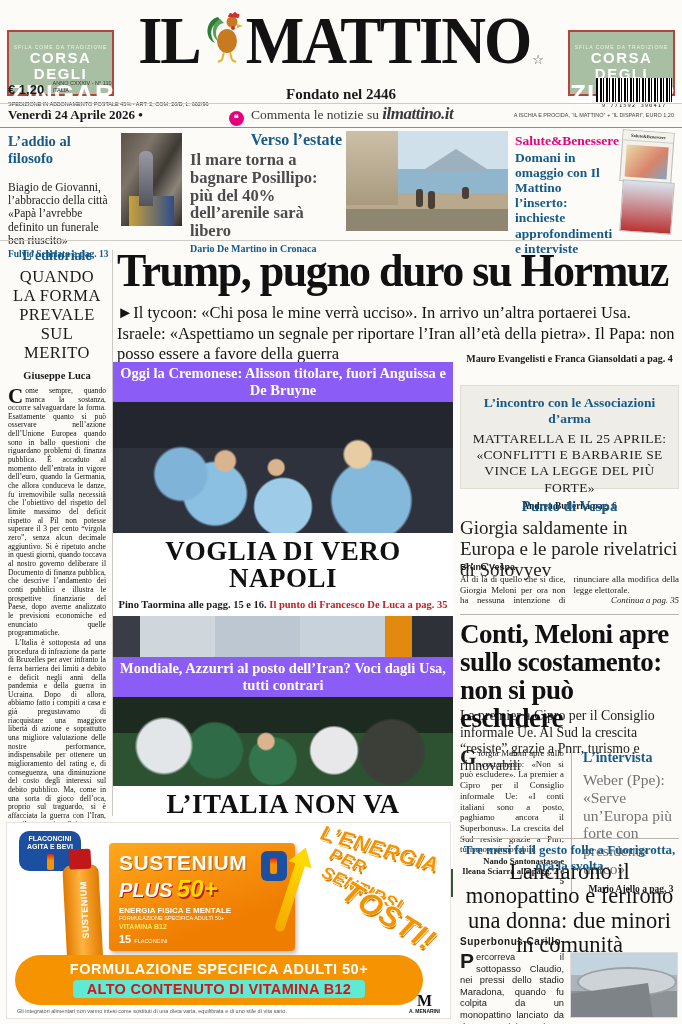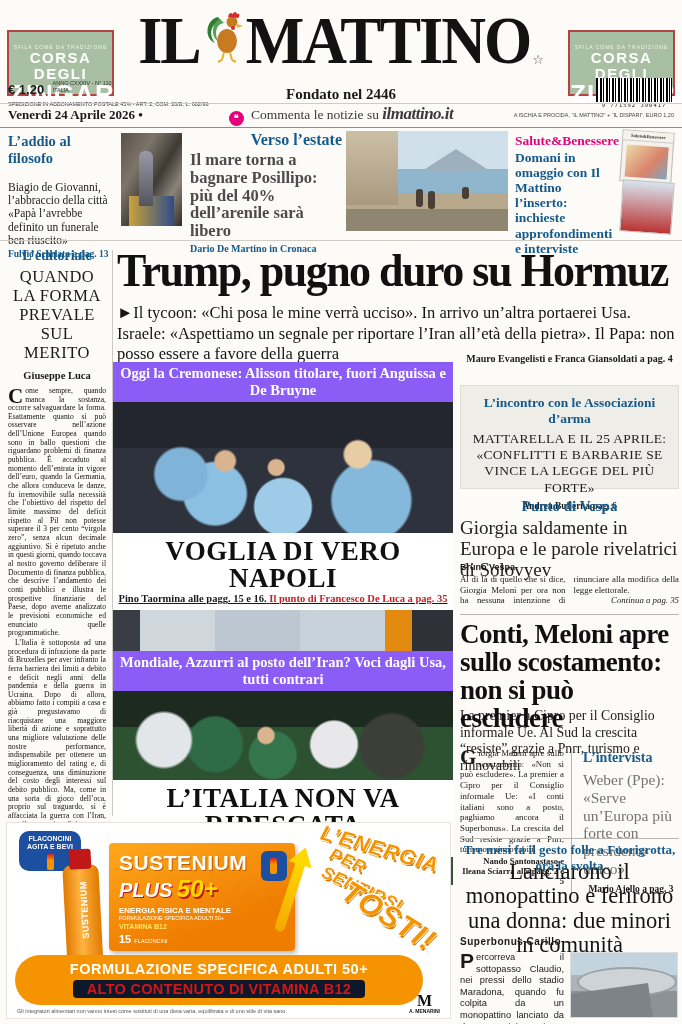--- a/index.html
+++ b/index.html
@@ -89,21 +89,21 @@
     background:radial-gradient(circle at 20% 55%, #7fb4d8 0 9%, transparent 10%),
                radial-gradient(circle at 33% 45%, #d9b48f 0 4%, transparent 5%),
                radial-gradient(circle at 30% 70%, #8cc0e2 0 12%, transparent 13%),
                radial-gradient(circle at 48% 50%, #d9b48f 0 4%, transparent 5%),
                radial-gradient(circle at 50% 80%, #9dcbe8 0 14%, transparent 15%),
                radial-gradient(circle at 72% 40%, #e8cda4 0 5%, transparent 6%),
                radial-gradient(circle at 76% 75%, #85b9dc 0 14%, transparent 15%),
                linear-gradient(#23262e 0 35%, #2e323c 35% 100%); }
   .capband { background:#fff; text-align:center; padding:5px 2px 6px; }
   .caphead { font-size:27px; font-weight:bold; letter-spacing:0.5px; line-height:1; color:#101010; }
-  .capby { font-size:10.5px; margin-top:1px; font-weight:bold;text-decoration:underline; }
+  .capby { font-size:10.5px; margin-top:7px; font-weight:bold; }
   .capby .red { color:#c42127; }
   .stripN { height:41px; background:linear-gradient(90deg,#3a3d45 0 8%, #cfd6dc 8% 30%, #bcc7d1 30% 55%, #c8d2da 55% 80%, #e2890f 80% 88%, #2f3138 88% 100%); }
   .photoI { height:89px; position:relative; overflow:hidden;
     background:radial-gradient(circle at 15% 55%, #e3e6e9 0 9%, transparent 10%),
                radial-gradient(circle at 30% 60%, #2f6b46 0 11%, transparent 12%),
                radial-gradient(circle at 45% 50%, #d9b48f 0 4%, transparent 5%),
                radial-gradient(circle at 47% 72%, #35754d 0 12%, transparent 13%),
                radial-gradient(circle at 65% 60%, #e8e8ea 0 10%, transparent 11%),
                radial-gradient(circle at 82% 62%, #3b3f38 0 11%, transparent 12%),
                linear-gradient(#1d2a20 0 40%, #2c5232 40% 100%); }
@@ -163,21 +163,21 @@
   .ad .box .mini { position:absolute; right:8px; top:8px; width:26px; height:30px; background:#1c4fa0; border-radius:6px; }
   .ad .box .mini::after { content:""; position:absolute; left:9px; top:7px; width:7px; height:16px; background:linear-gradient(#d22,#f59300 40%); border-radius:2px; }
   .ad .arrow { position:absolute; left:278px; top:36px; width:10px; height:74px; background:linear-gradient(#ffd800,#f5a800); transform:rotate(18deg); border-radius:5px; }
   .ad .arrow::before { content:""; position:absolute; left:-7px; top:-14px; border-left:12px solid transparent; border-right:12px solid transparent; border-bottom:18px solid #ffd800; }
   .ad .slogan { position:absolute; color:#f59300; font-weight:bold; font-style:italic; letter-spacing:1px; text-shadow:-1px -1px 0 #fff,1px -1px 0 #fff,-1px 1px 0 #fff,1.5px 1.5px 0 #d87e00; }
   .ad .sl1 { left:312px; top:14px; font-size:21px; transform:rotate(16deg); }
   .ad .sl2 { left:314px; top:46px; font-size:17px; transform:rotate(24deg); }
   .ad .sl3 { left:330px; top:76px; font-size:30px; transform:rotate(32deg); }
   .ad .band { position:absolute; left:8px; top:132px; width:408px; height:50px; background:#f59300; border-radius:26px; text-align:center; padding-top:6px; }
   .ad .band .w { color:#fff; font-weight:bold; font-size:14.5px; letter-spacing:0.5px; }
-  .ad .band .pill { display:inline-block; margin-top:3px; background:#0f172a; color:#d01818; font-weight:bold; font-size:14.5px; padding:1px 14px; border-radius:4px; letter-spacing:0.3px; }
+  .ad .band .pill { display:inline-block; margin-top:3px; background:#5eead4; color:#d01818; font-weight:bold; font-size:14.5px; padding:1px 14px; border-radius:4px; letter-spacing:0.3px; }
   .ad .disc { position:absolute; left:10px; bottom:4px; font-size:5.5px; color:#555; }
   .ad .mena { position:absolute; right:10px; bottom:4px; text-align:center; font-size:5px; font-weight:bold; color:#111; }
   .ad .mena .m { font-family:"Liberation Serif",serif; font-size:16px; font-weight:bold; line-height:0.9; }
 </style>
 </head>
 <body>
 
 <div id="page">
 
   <div class="promo left">

